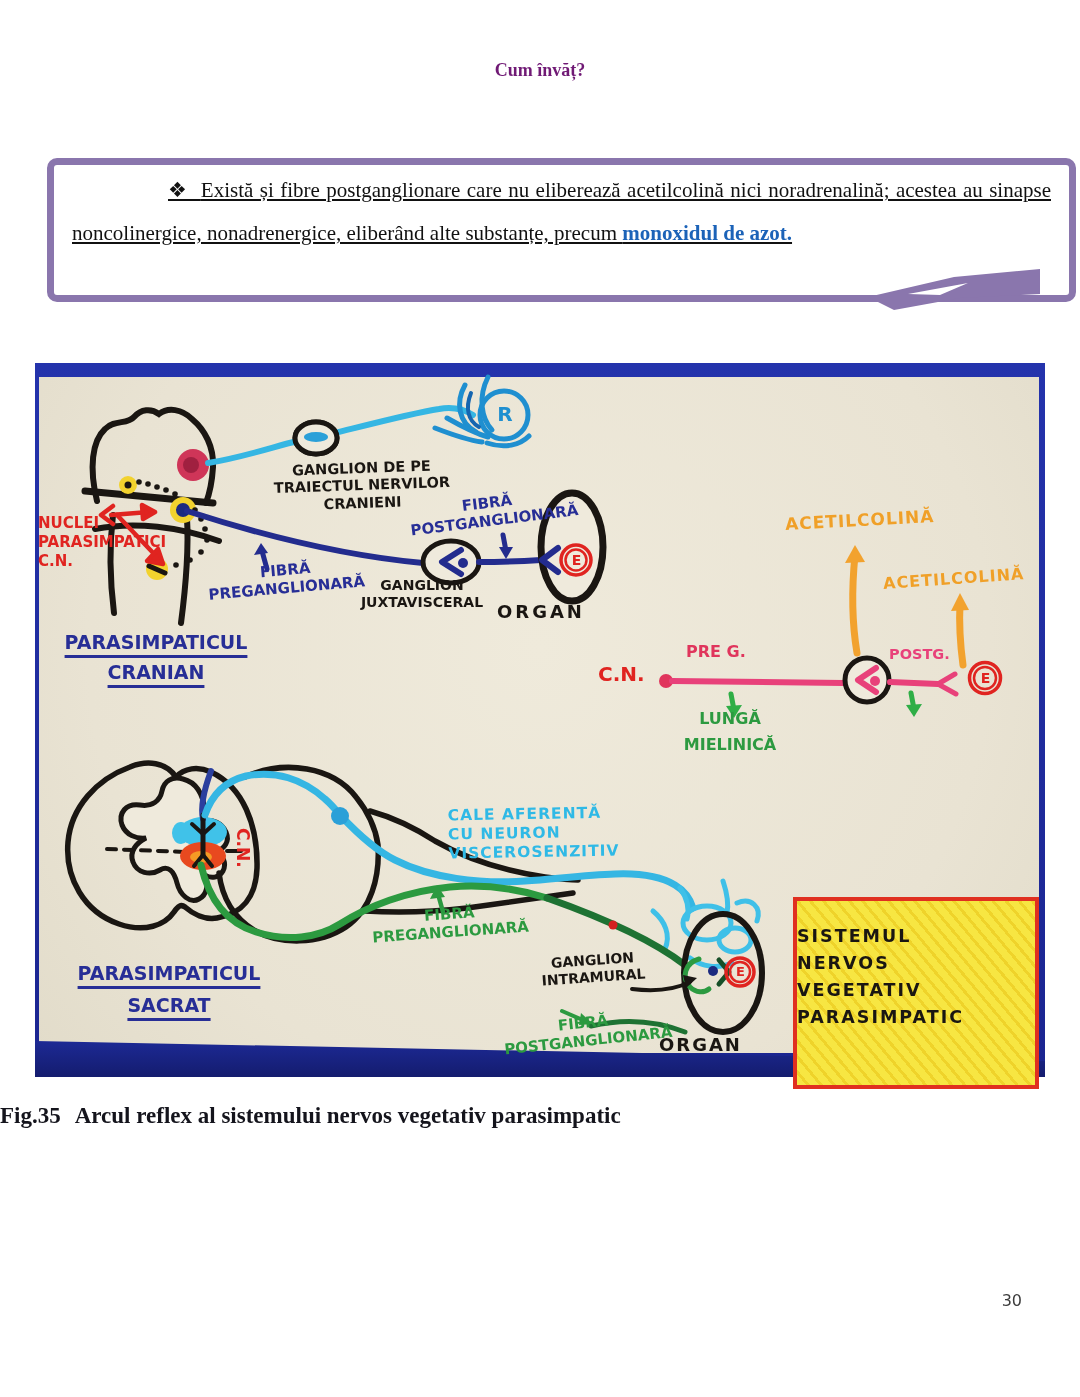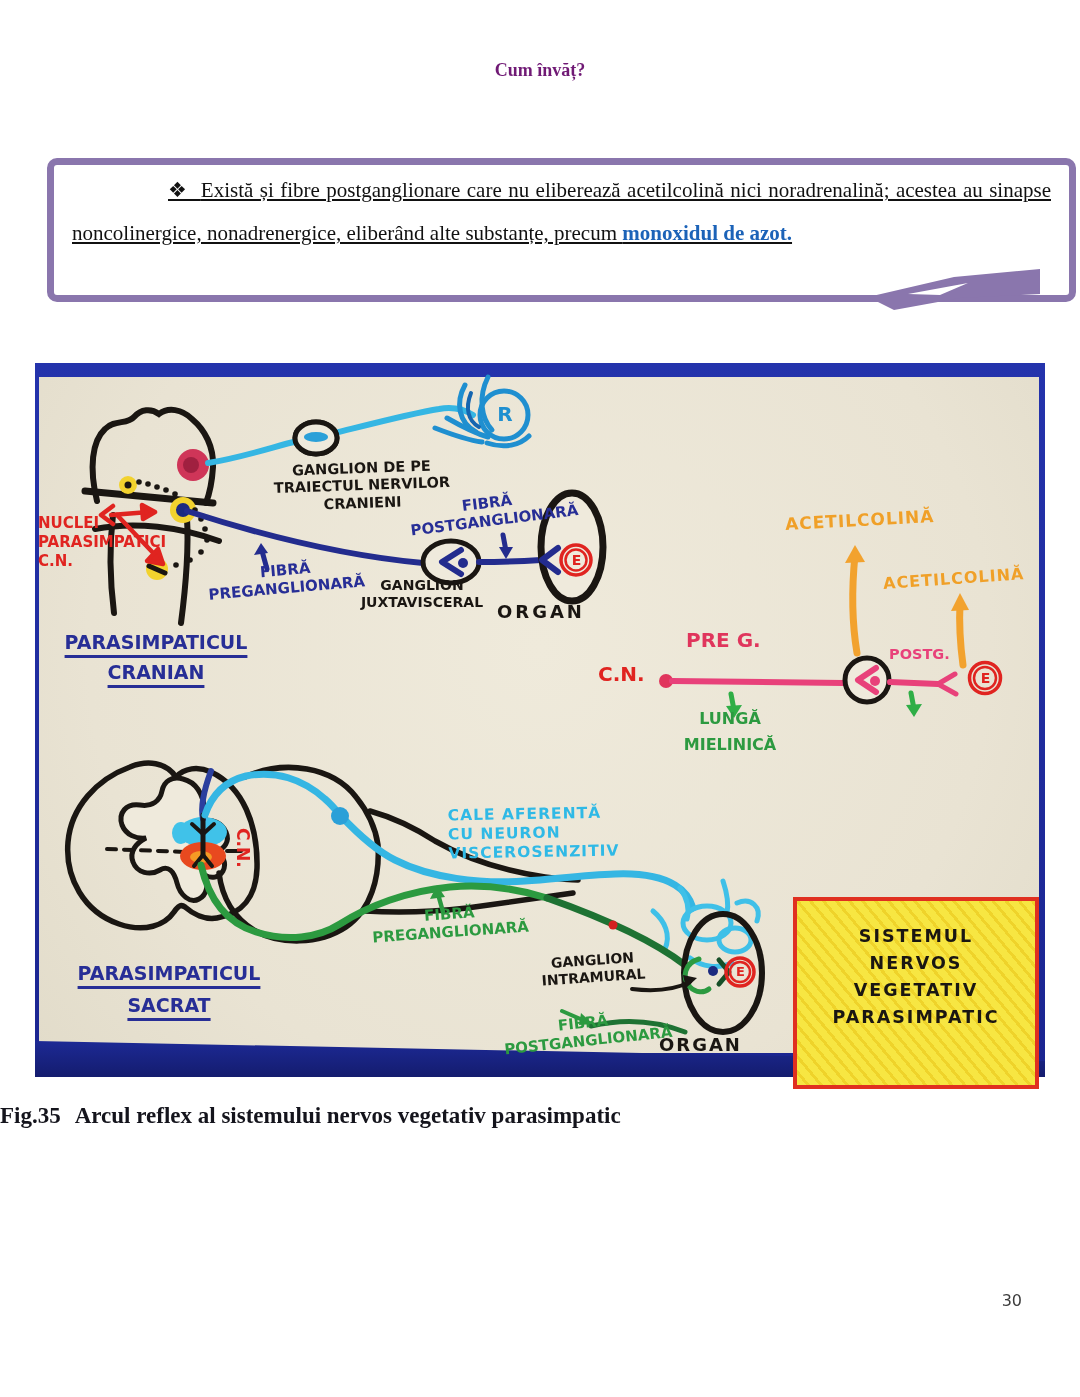--- a/index.html
+++ b/index.html
@@ -33,21 +33,21 @@
     white-space:pre-line;line-height:1.2;}
   .navy{color:#272e96}.red{color:#e02420}.blk{color:#1a1612}.grn{color:#2c9a40}
   .cyn{color:#2fb9e6}.org{color:#f0a028}.pnk{color:#e8417a}.crim{color:#e0355c}
   .ctr{text-align:center;}
   .und{text-decoration:underline;text-decoration-thickness:3px;text-underline-offset:6px;}
 
   .sistem-box{position:absolute;left:758px;top:534px;width:238px;height:162px;
     border:4px solid #e03020;
     background:repeating-linear-gradient(50deg,#f7e642 0 7px,#efd32a 7px 10px);
     font-family:"DejaVu Sans",sans-serif;font-weight:700;font-size:17.5px;color:#1a1612;
-    white-space:pre-line;text-align:center;padding-top:22px;line-height:27px;
+    white-space:pre-line;padding-top:22px;line-height:27px;
     letter-spacing:2px;}
 
   
   .caption{position:absolute;top:1103px;left:0;width:1080px;text-align:left;
     font-weight:bold;font-size:23px;color:#14141c;}
   .caption .fig{margin-right:14px;}
   .pagenum{position:absolute;top:1291px;right:58px;font-family:"DejaVu Sans",sans-serif;
     font-size:16px;color:#3c3c3c;}
 </style>
 </head>
@@ -227,21 +227,21 @@
     <div class="lbl blk ctr" style="left:318px;top:214px;width:138px;font-size:14px;">GANGLION
 JUXTAVISCERAL</div>
     <div class="lbl blk" style="left:462px;top:238px;font-size:18px;letter-spacing:3px;">ORGAN</div>
     <div class="lbl red" style="left:534px;top:189px;width:15px;font-size:14px;text-align:center;">E</div>
     <div class="lbl navy ctr und" style="left:12px;top:264px;width:218px;font-size:19px;line-height:30px;">PARASIMPATICUL
 CRANIAN</div>
 
     <div class="lbl org" style="left:750px;top:147px;font-size:17px;letter-spacing:1px;transform:rotate(-3deg);">ACETILCOLINĂ</div>
     <div class="lbl org" style="left:848px;top:206px;font-size:16px;letter-spacing:1px;transform:rotate(-4deg);">ACETILCOLINĂ</div>
     <div class="lbl red" style="left:563px;top:299px;font-size:20px;">C.N.</div>
-    <div class="lbl crim" style="left:651px;top:265px;font-size:20px;">PRE G.</div>
+    <div class="lbl crim" style="left:651px;top:279px;font-size:16px;">PRE G.</div>
     <div class="lbl pnk" style="left:854px;top:283px;font-size:14.5px;">POSTG.</div>
     <div class="lbl red" style="left:943px;top:307px;width:15px;font-size:14px;text-align:center;">E</div>
     <div class="lbl grn ctr" style="left:628px;top:343px;width:134px;font-size:16px;line-height:26px;">LUNGĂ
 MIELINICĂ</div>
 
     <div class="lbl red" style="left:218px;top:465px;font-size:17px;transform:rotate(90deg);transform-origin:left top;">C.N.</div>
     <div class="lbl cyn" style="left:413px;top:442px;font-size:15.5px;line-height:19px;letter-spacing:1px;transform:rotate(-1deg);">CALE AFERENTĂ
 CU NEURON
 VISCEROSENZITIV</div>
     <div class="lbl grn ctr" style="left:336px;top:542px;width:158px;font-size:15px;transform:rotate(-4deg);">FIBRĂ

